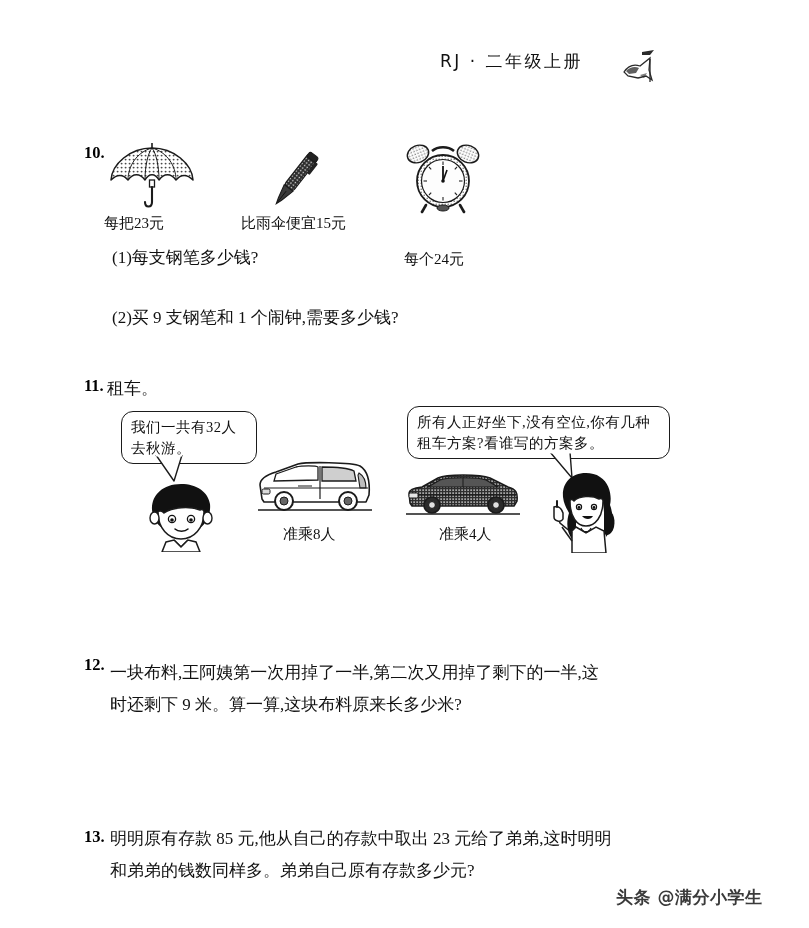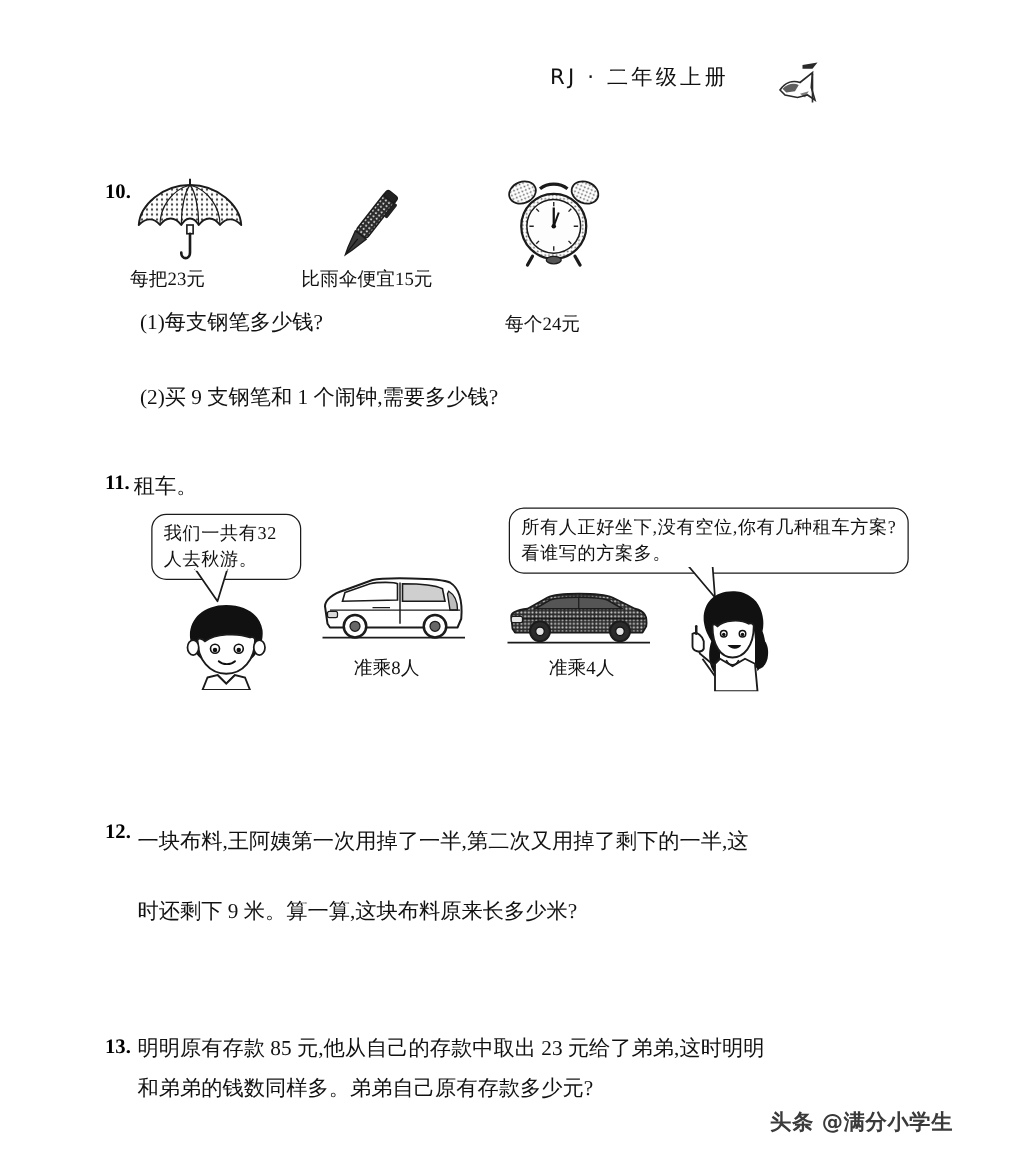--- a/index.html
+++ b/index.html
@@ -86,22 +86,22 @@
     border: 1.4px solid #1b1b1b;
     border-radius: 12px;
     background: #fff;
     box-sizing: border-box;
     padding: 5px 8px 4px 9px;
     font-size: 14.5px;
     line-height: 21px;
     color: #111;
     letter-spacing: 0.5px;
   }
-  .bubble-left  { left: 121px; top: 38px; width: 120px; }
-  .bubble-right { left: 407px; top: 33px; width: 320px; }
+  .bubble-left  { left: 121px; top: 38px; width: 136px; }
+  .bubble-right { left: 407px; top: 33px; width: 263px; }
 
   .tail { position: absolute; }
 
   .boy  { position: absolute; left: 138px; top: 107px; width: 86px; height: 72px; }
   .girl { position: absolute; left: 548px; top: 98px; width: 76px; height: 82px; }
   .van  { position: absolute; left: 256px; top: 82px; width: 118px; height: 62px; }
   .car  { position: absolute; left: 404px; top: 98px; width: 118px; height: 48px; }
 
   
   .watermark {
@@ -303,21 +303,21 @@
         <path d="M24 62 L12 52 L9 44" fill="none" stroke="#1b1b1b" stroke-width="1.5"></path>
         <path d="M24 70 L14 56" fill="none" stroke="#1b1b1b" stroke-width="1.5"></path>
         <path d="M6 36 L6 46 C6 50, 13 52, 15 48 L15 42 C14 38, 10 34, 6 36 Z" fill="#fff" stroke="#1b1b1b" stroke-width="1.5"></path>
         <line x1="9" y1="36" x2="9" y2="30" stroke="#1b1b1b" stroke-width="2" stroke-linecap="round"></line>
       </svg>
     </div>
   </div>
 
   <div class="qnum" style="left:84px; top:628px;margin-top:27px;">12.</div>
   <div class="qtext" style="left:110px; top:658px;">一块布料,王阿姨第一次用掉了一半,第二次又用掉了剩下的一半,这</div>
-  <div class="qtext" style="left:110px; top:714px;">时还剩下 9 米。算一算,这块布料原来长多少米?</div>
+  <div class="qtext" style="left:110px; top:690px;">时还剩下 9 米。算一算,这块布料原来长多少米?</div>
 
   <div class="qnum" style="left:84px; top:827px;">13.</div>
   <div class="qtext" style="left:110px; top:824px;">明明原有存款 85 元,他从自己的存款中取出 23 元给了弟弟,这时明明</div>
   <div class="qtext" style="left:110px; top:856px;">和弟弟的钱数同样多。弟弟自己原有存款多少元?</div>
 
   <div class="watermark">头条 @满分小学生</div>
 
 </div>
 
 </body></html>

